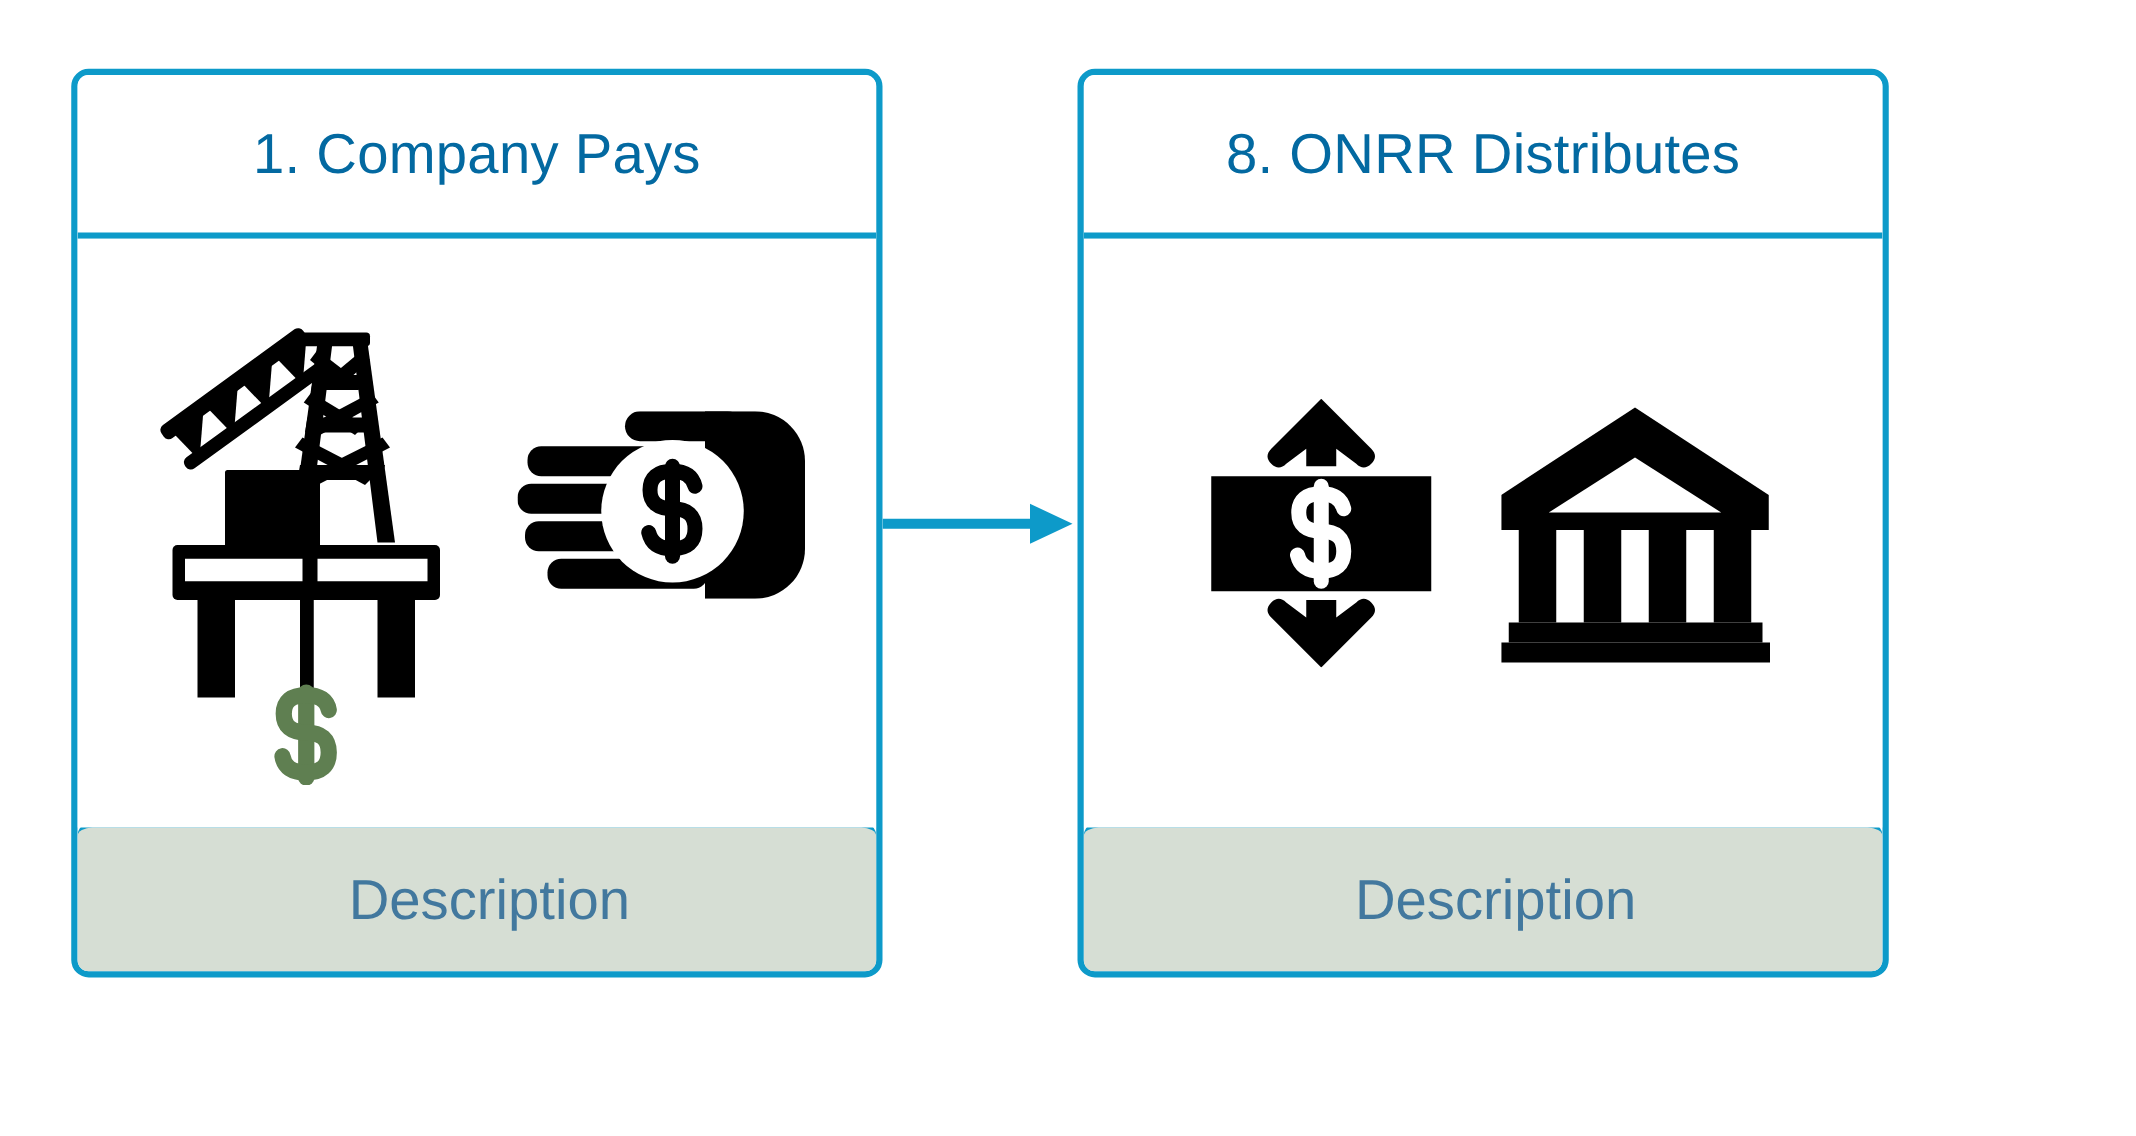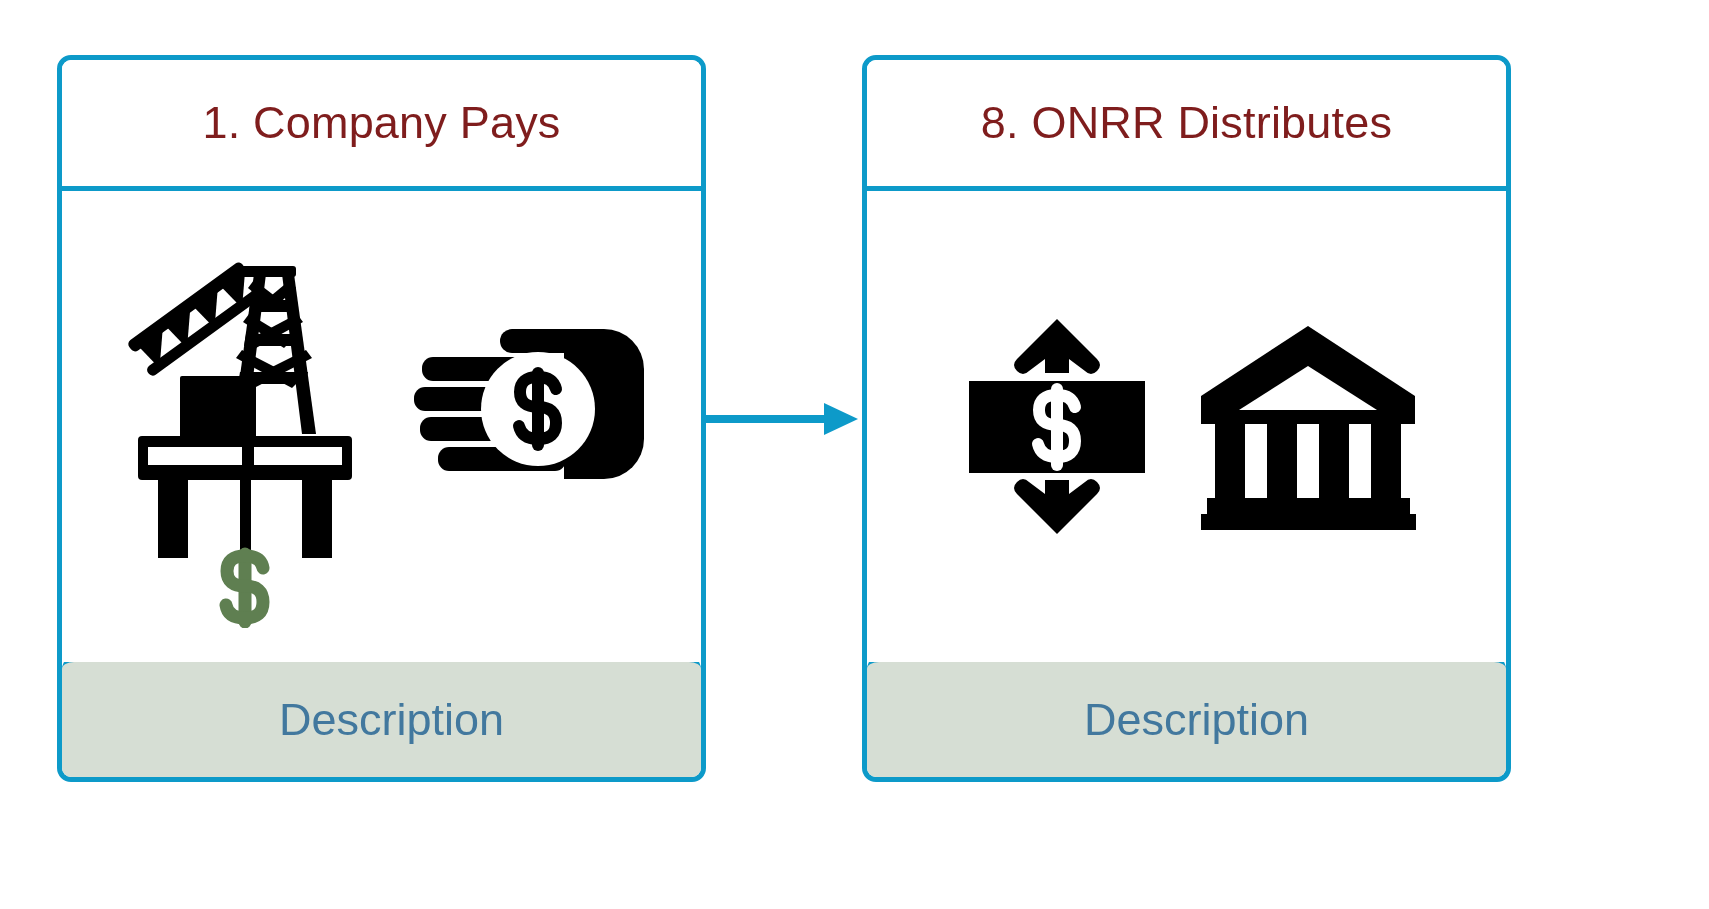--- a/index.html
+++ b/index.html
@@ -42,21 +42,21 @@
     flex: 0 0 126px;
     background: #ffffff;
     border-bottom: 5px solid var(--accent, #0d9ac9);
     display: flex;
     align-items: center;
     justify-content: center;
   }
   .panel-title {
     font-size: 45px;
     font-weight: 400;
-    color: #7f1d1d;
+    color: #0369a1;
     letter-spacing: 0.2px;
     white-space: nowrap;
   }
 
   .panel-body {
     flex: 1 1 auto;
     background: #ffffff;
     position: relative;
     display: flex;
     align-items: center;

